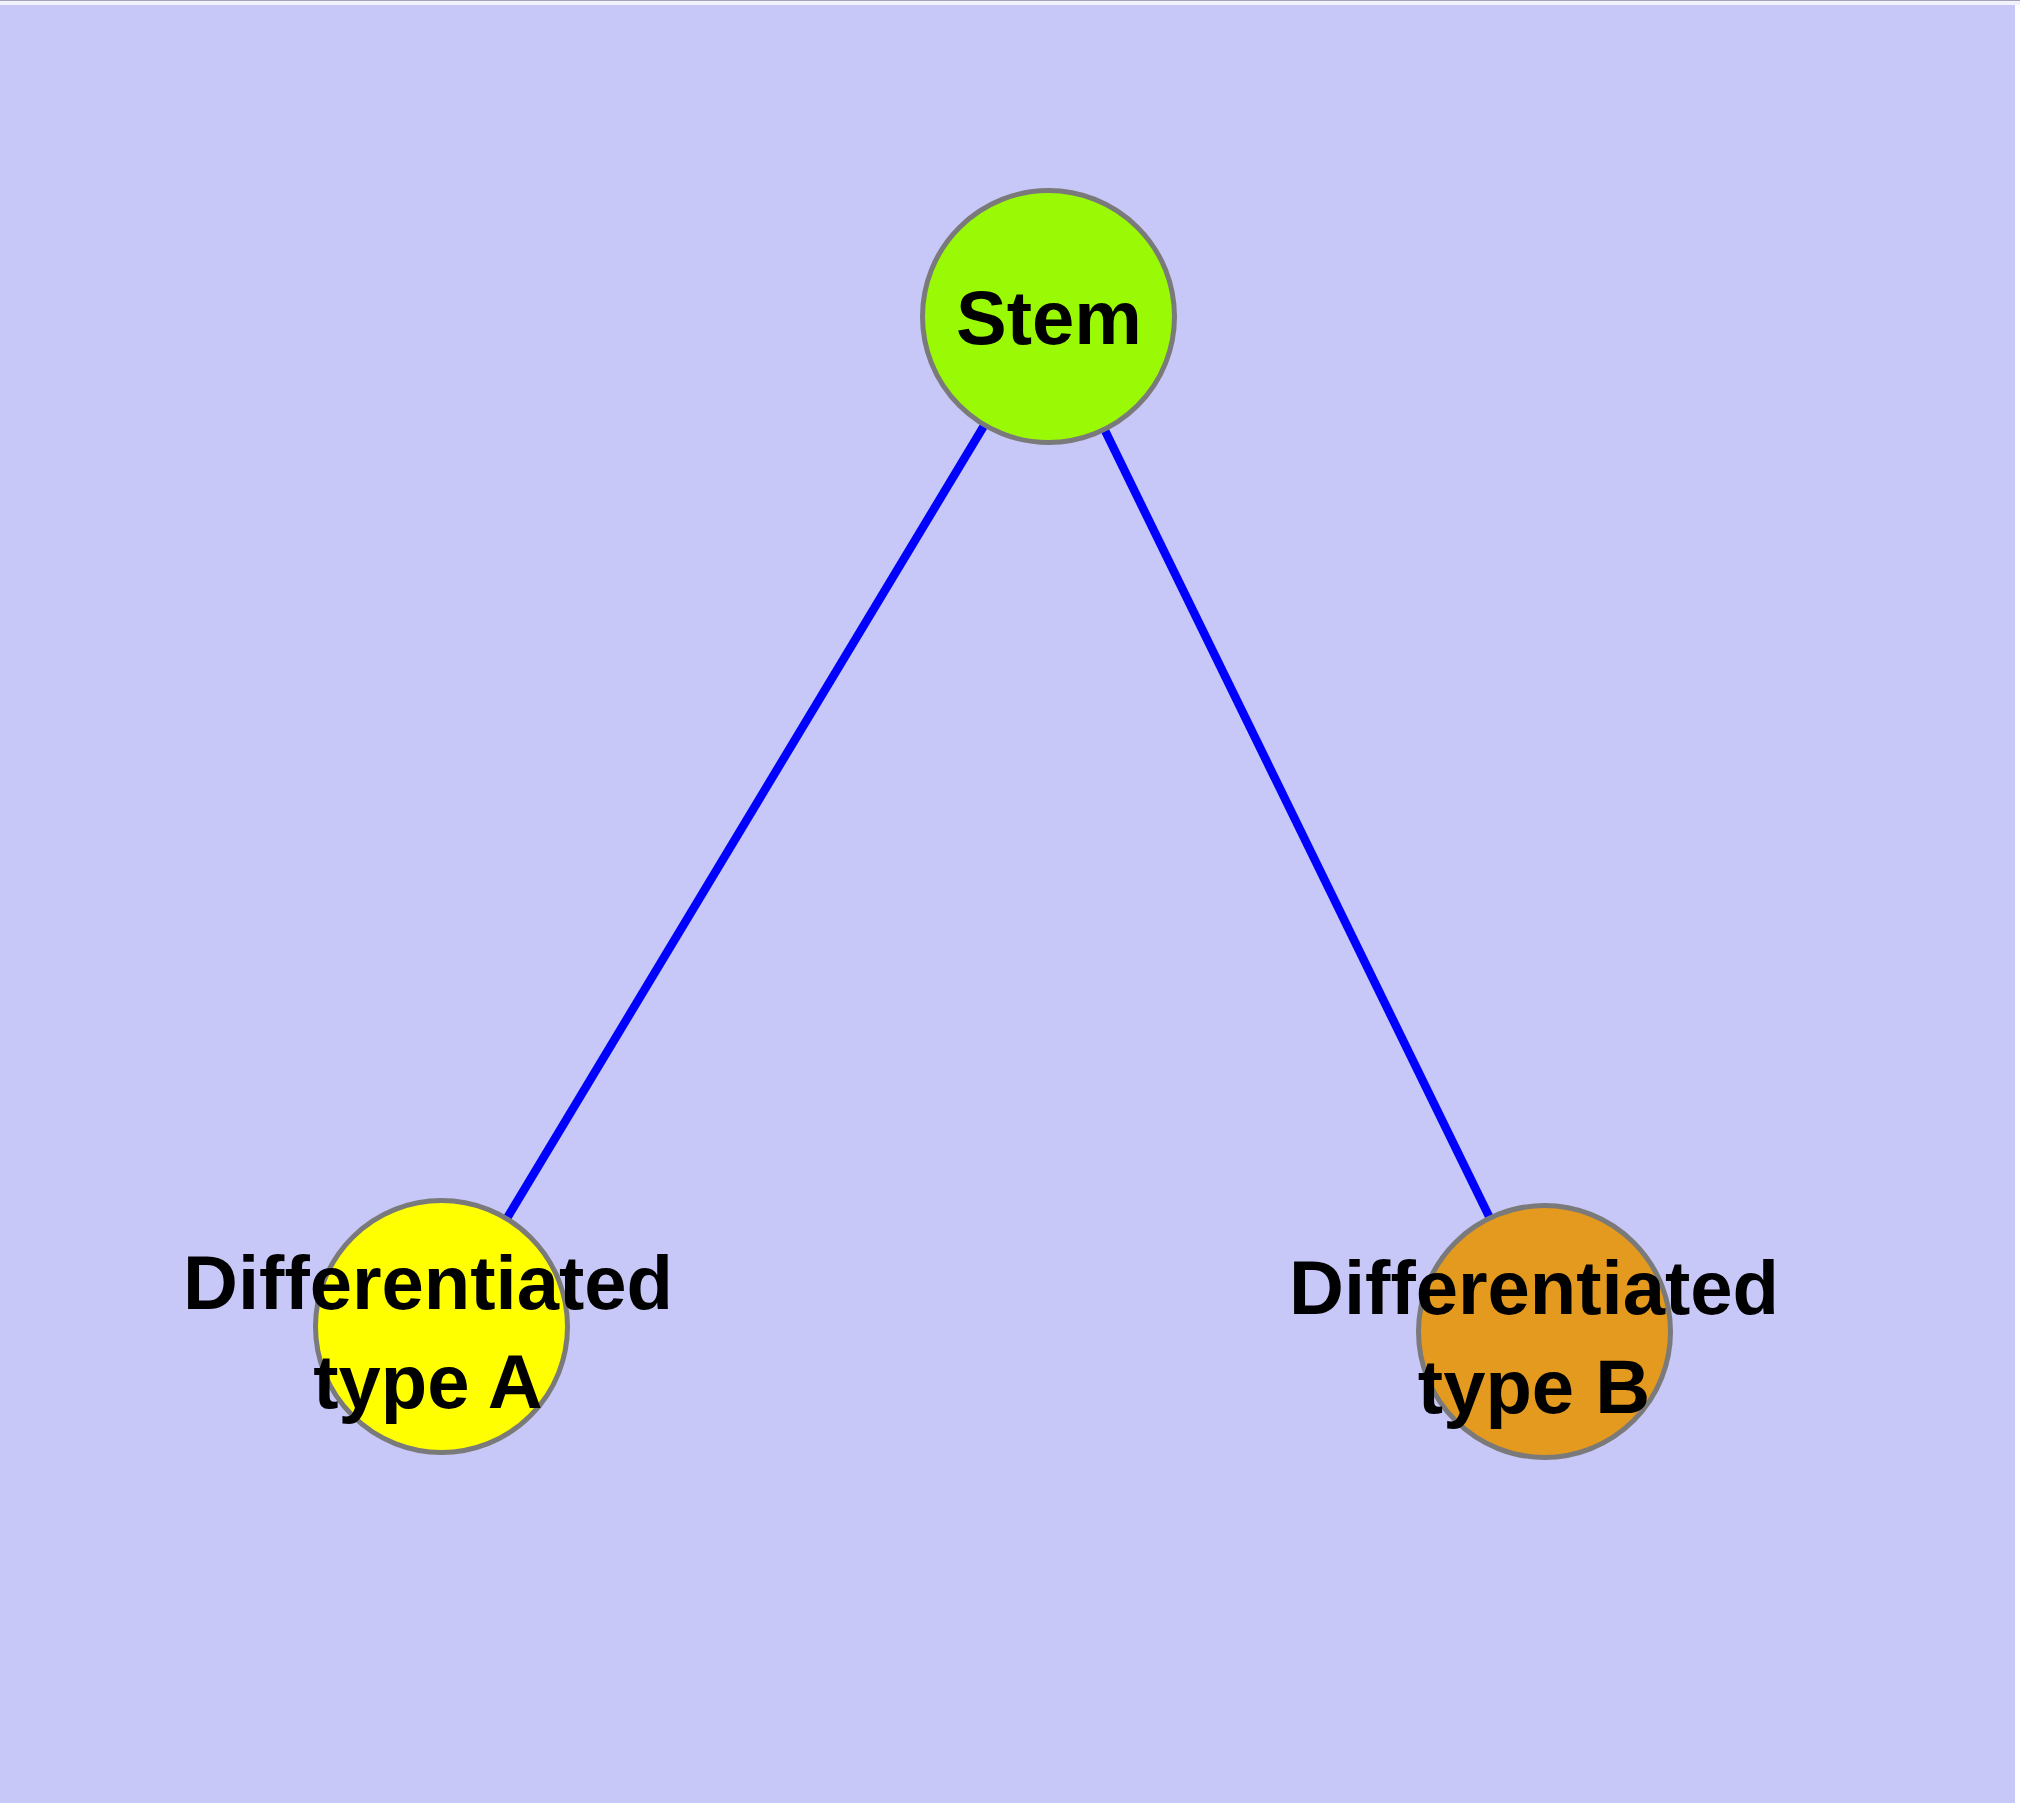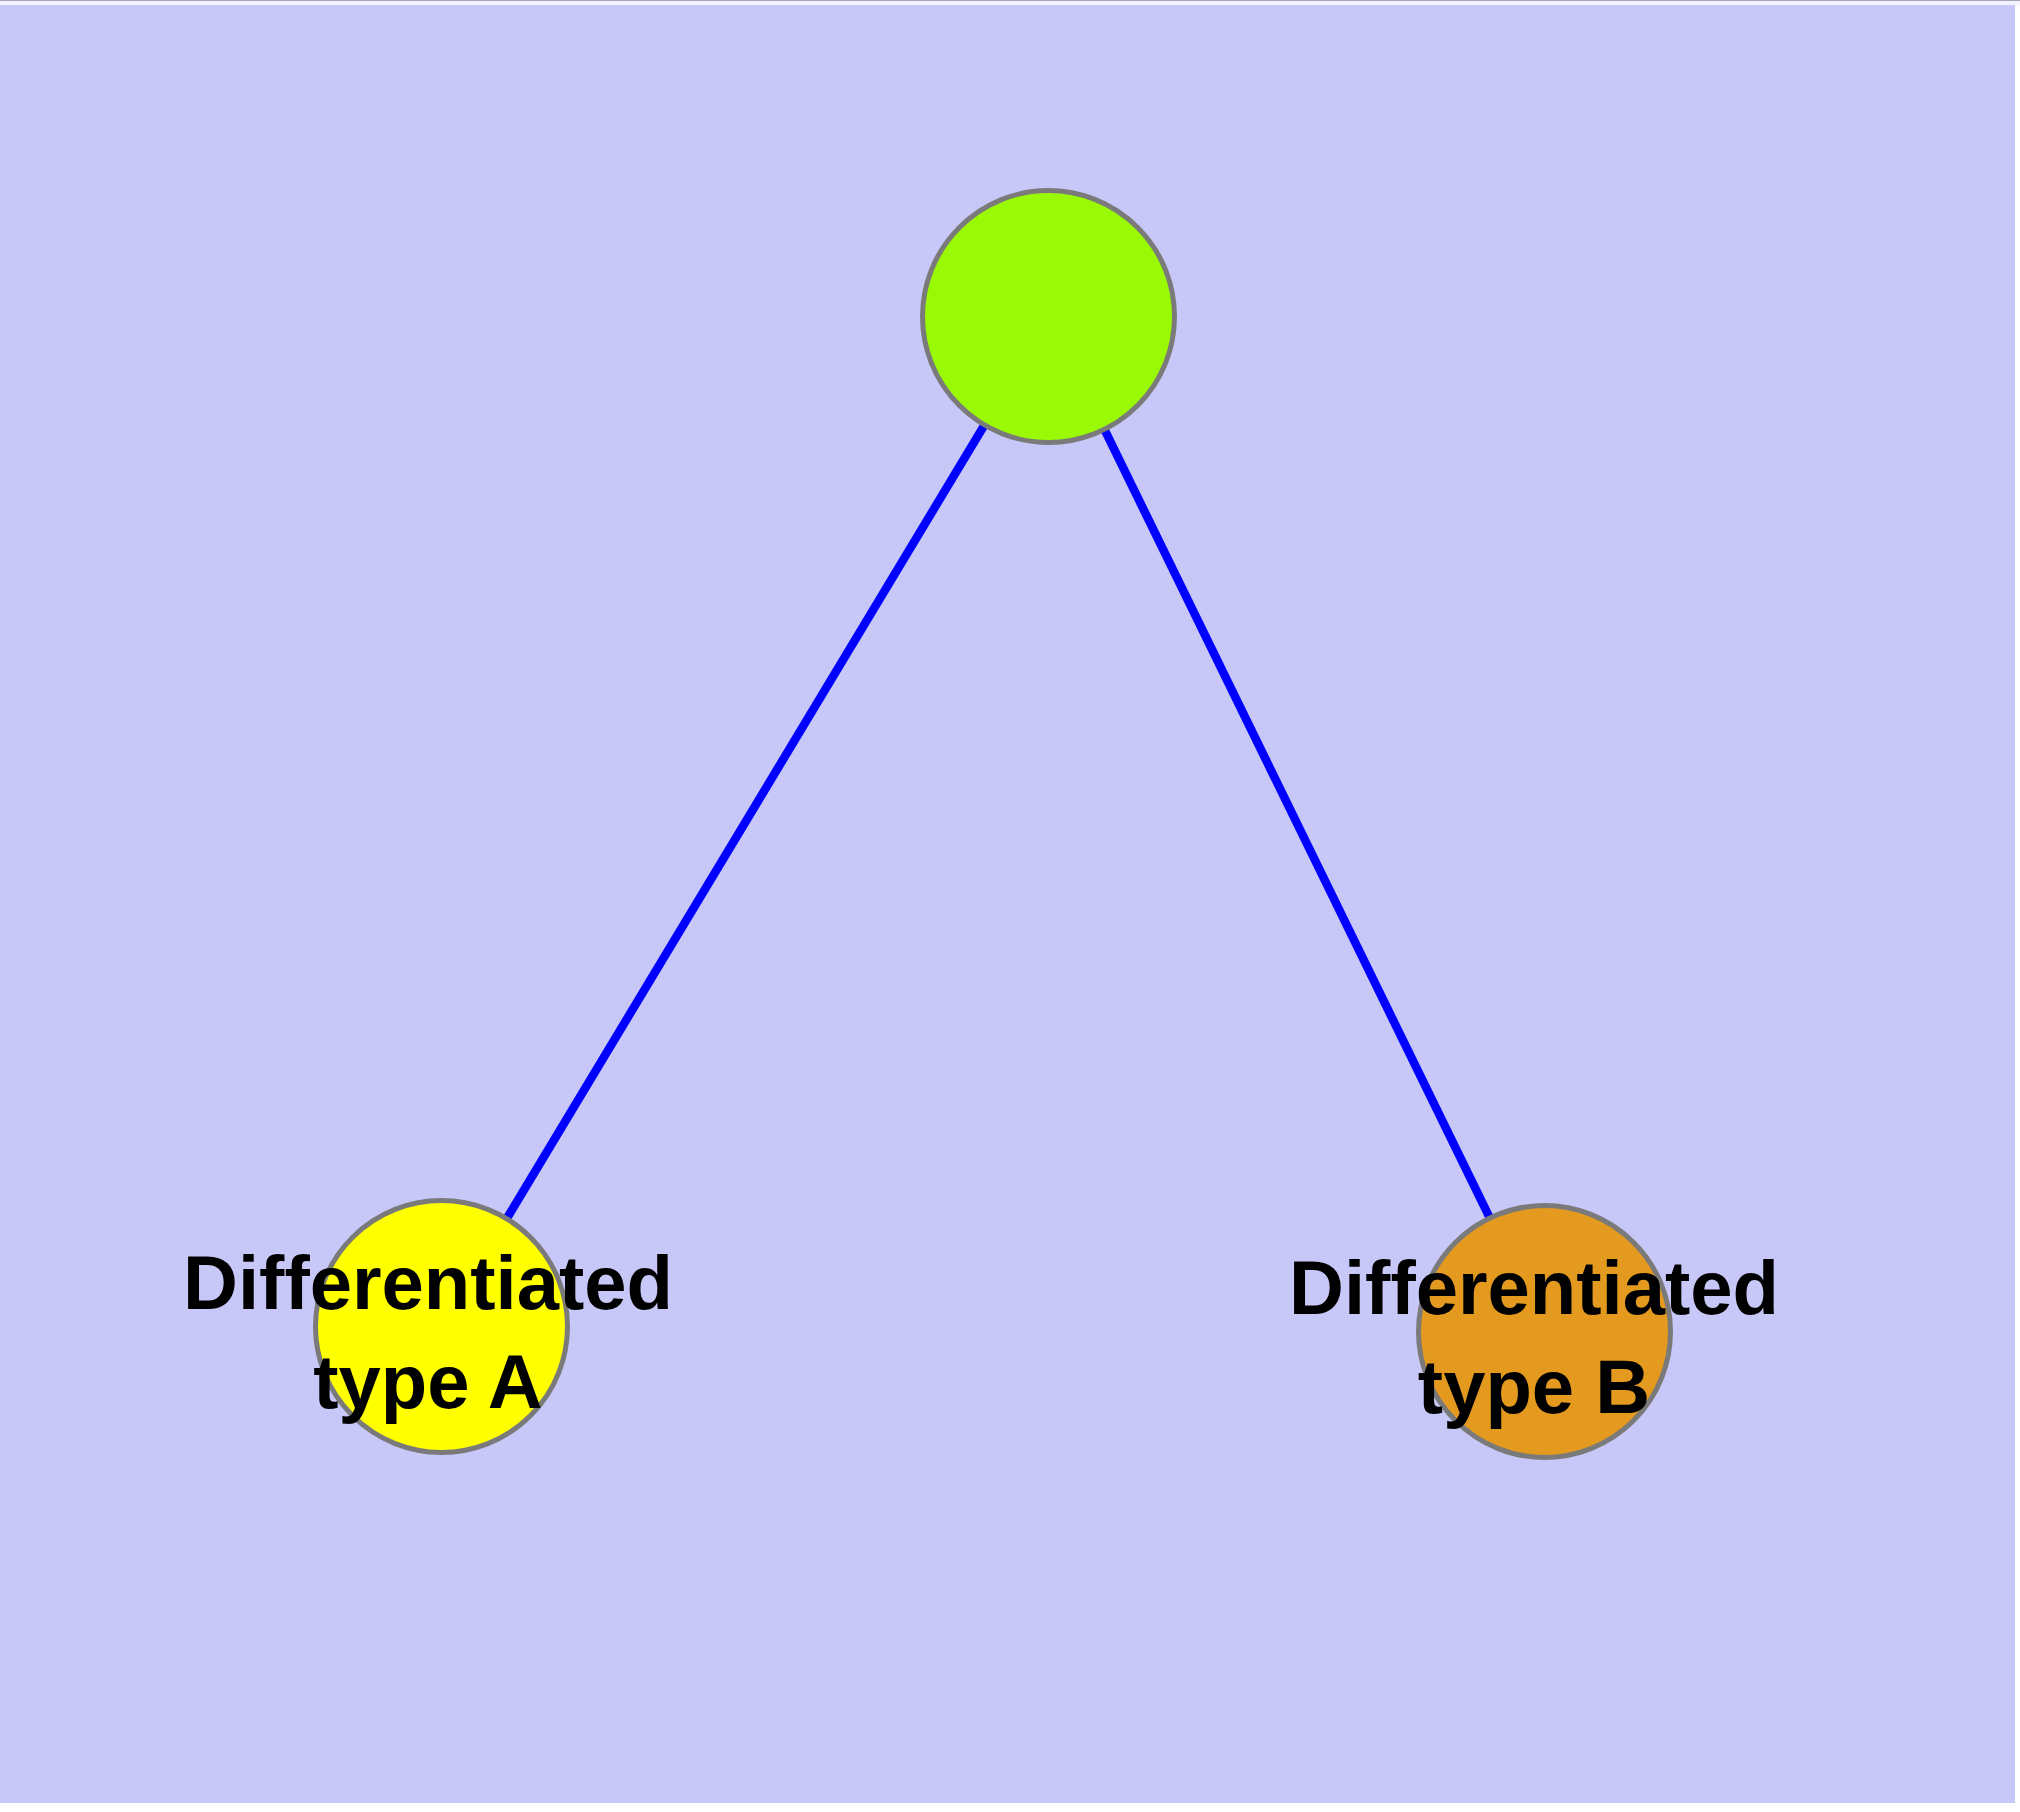--- a/index.html
+++ b/index.html
@@ -79,20 +79,21 @@
     <line x1="1238" y1="374" x2="521" y2="1565" style="stroke: rgb(0, 0, 255);"></line>
     <line x1="1238" y1="374" x2="1823" y2="1571" style="stroke: rgb(0, 0, 255);"></line>
   </svg>
 
   <div class="node-circle stem" style="background-color: rgb(154, 250, 5); border-color: rgb(122, 122, 122);"></div>
 
   <div class="node-circle type-a" style="background-color: rgb(255, 255, 0); border-color: rgb(122, 122, 122);"></div>
 
   <div class="node-circle type-b" style="background-color: rgb(227, 154, 30); border-color: rgb(122, 122, 122);"></div>
 
+  <div class="node-label stem" style="color: rgb(0, 0, 0);">Stem</div>
 
   <div class="node-label type-a" style="color: rgb(0, 0, 0);">Differentiated
 type A</div>
 
   <div class="node-label type-b" style="color: rgb(0, 0, 0);">Differentiated
 type B</div>
 
 </div>
 
 

